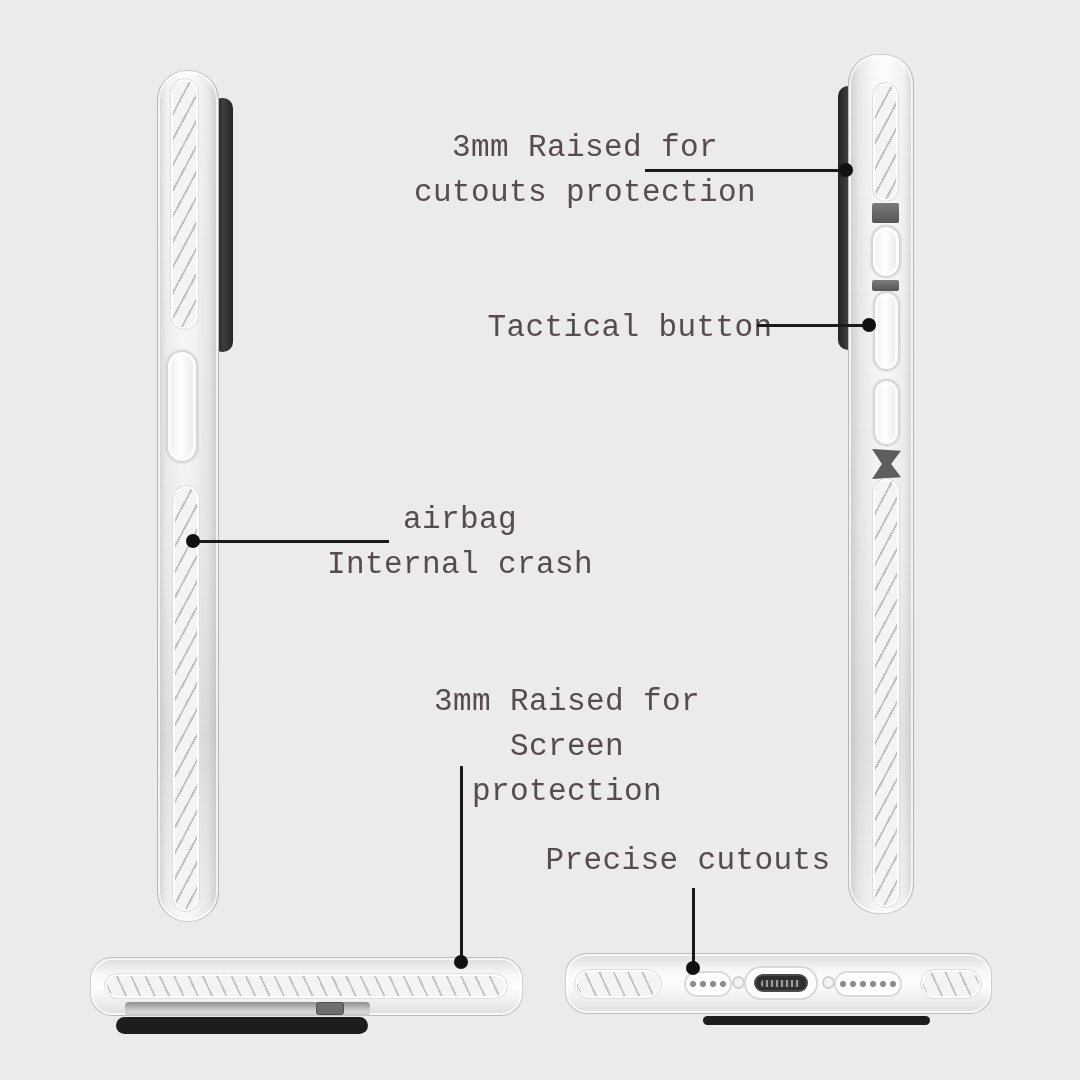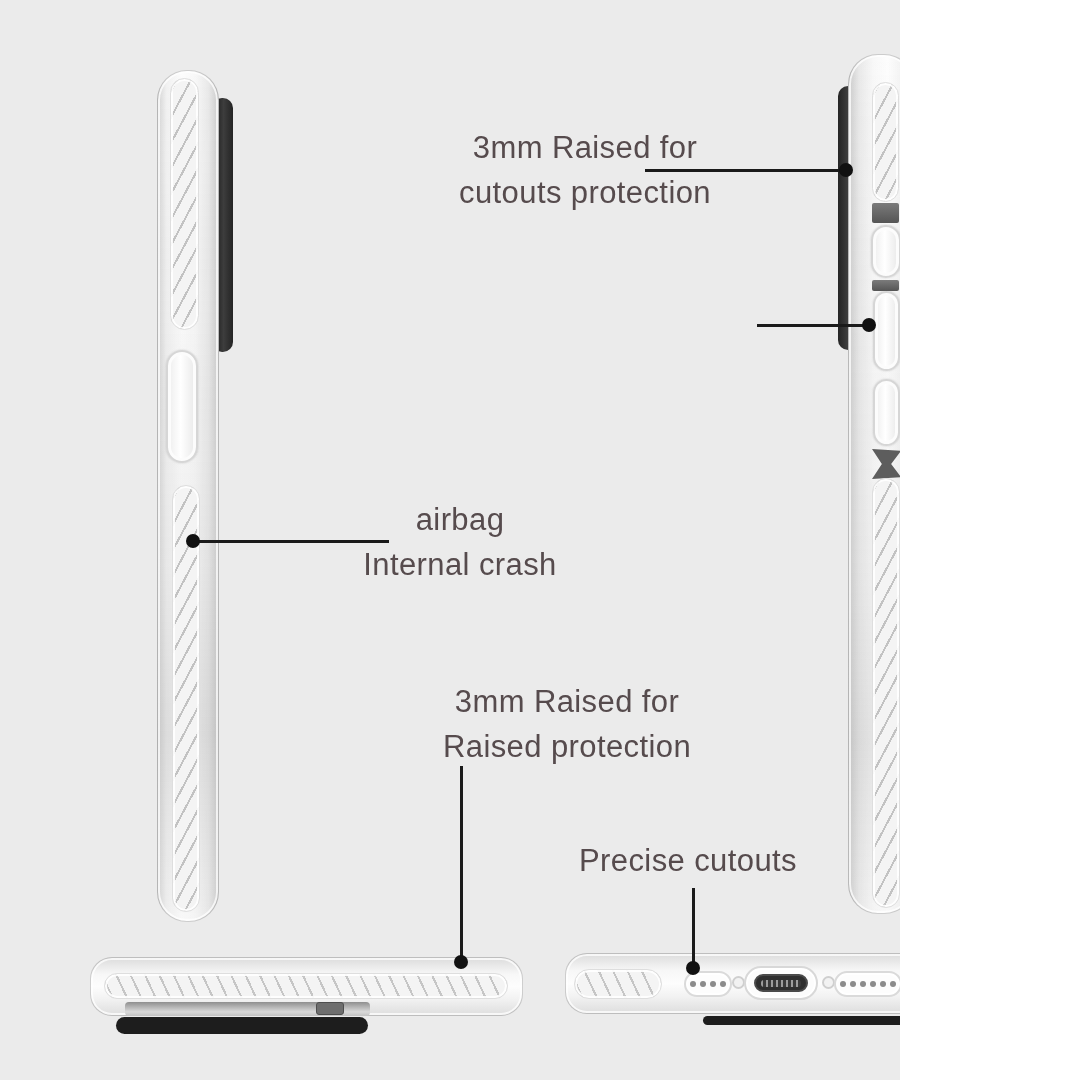--- a/index.html
+++ b/index.html
@@ -1,19 +1,19 @@
 <!DOCTYPE html>
 <html><head>
 <meta charset="utf-8">
 <style>
   html,body{margin:0;padding:0;}
   #canvas{
-    position:relative;width:900px;height:1080px;overflow:hidden;
+    position:relative;width:1080px;height:1080px;overflow:hidden;
     background:#ebebeb;
-    font-family:Liberation Sans, sans-serif;
+    font-family:Liberation Mono, monospace;
   }
   
   .annotation{
     position:absolute;text-align:center;color:#564b4d;
     font-size:31px;line-height:45px;letter-spacing:.4px;font-weight:400;
   }
   
   .leader{position:absolute;background:#1a1a1a;z-index:20;}
   .leader-dot{position:absolute;width:14px;height:14px;border-radius:50%;background:#111;z-index:21;}
   
@@ -169,28 +169,31 @@
   <div class="leader-dot" style="left:454px;top:955px;"></div>
 
   <div class="leader" style="left:692px;top:888px;width:3px;height:80px;"></div>
   <div class="leader-dot" style="left:686px;top:961px;"></div>
 
   <div class="annotation" style="left:405px;top:125px;width:360px;">
     <div>3mm Raised for</div>
     <div>cutouts protection</div>
   </div>
 
+  <div class="annotation" style="left:480px;top:305px;width:300px;">
+    <div>Tactical button</div>
+  </div>
 
   <div class="annotation" style="left:310px;top:497px;width:300px;">
     <div>airbag</div>
     <div>Internal crash</div>
   </div>
 
   <div class="annotation" style="left:417px;top:679px;width:300px;">
     <div>3mm Raised for</div>
-    <div>Raised protection</div>
+    <div>Screen protection</div>
   </div>
 
   <div class="annotation" style="left:538px;top:838px;width:300px;text-align:center;">
     <div>Precise cutouts</div>
   </div>
 
 </div>
 
 </body></html>

